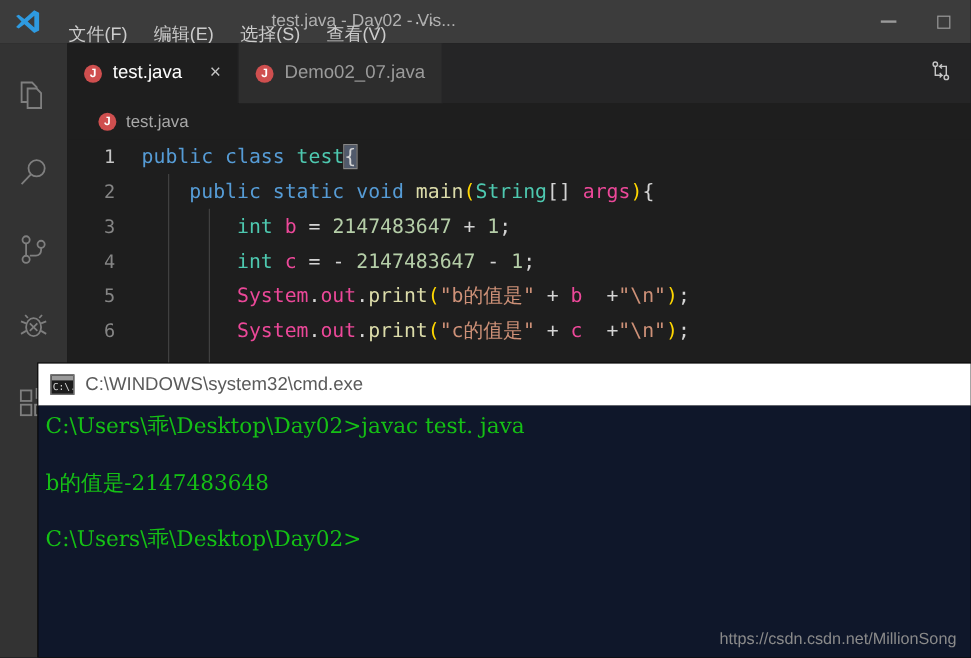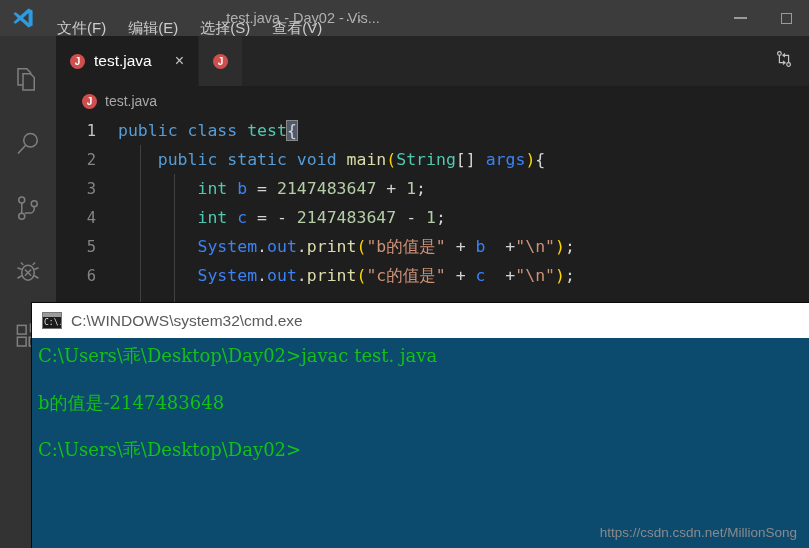--- a/index.html
+++ b/index.html
@@ -78,21 +78,21 @@
     color:#858585; font-family:"DejaVu Sans Mono", monospace; font-size:15.5px;
   }
   .ln.active { color:#c6c6c6; }
   .ct {
     font-family:"DejaVu Sans Mono", monospace; font-size:16.5px;
     white-space:pre; color:#d4d4d4;
   }
   .kw   { color:#569cd6;text-align:right; }
   .typ  { color:#4ec9b0;margin-top:47px; }
   .fn   { color:#dcdcaa; }
-  .var  { color:#3b82f6; }
+  .var  { color:#ec4899; }
   .num  { color:#b5cea8; }
   .str  { color:#ce9178; }
   .op   { color:#d4d4d4; }
   .brk1 { color:#ffd700; }
   .bracket-hl { background:#515a6b; outline:1px solid #888; }
   .indent-guide {
     position:absolute; width:1px; background:#404040;
   }
 
   
@@ -109,21 +109,21 @@
     display:flex; align-items:flex-end; justify-content:flex-start;
     color:#dddddd; font-size:8px; font-family:"DejaVu Sans Mono", monospace;
     padding:0 0 1px 1px; line-height:8px; position:relative; overflow:hidden;
   }
   .cmd-ico::before {
     content:""; position:absolute; left:0; top:0; right:0; height:4px;
     background:#9a9a9a;
   }
   .cmd-title-text { color:#5a5a5a; font-size:15.5px; }
   .cmd-body {
-    height:210px; background:#0c4a6e; padding:6px 0 0 6px;
+    height:210px; background:#0f172a; padding:6px 0 0 6px;
     font-family:"DejaVu Serif", serif; font-size:18px; color:#15c015;
     line-height:23.5px; overflow:hidden;
   }
   .cmd-line { white-space:pre; }
   .cmd-blank { height:23.5px; }
 
   .watermark {
     position:absolute; right:12px; bottom:8px;
     color:#8a8a8a; font-size:13.5px;
   }
@@ -200,20 +200,21 @@
   <div class="editor-group">
 
     <div class="tabbar">
       <div class="tab active">
         <span class="jicon">J</span>
         <span>test.java</span>
         <span class="tab-close">×</span>
       </div>
       <div class="tab">
         <span class="jicon">J</span>
+        <span>Demo02_07.java</span>
       </div>
       <div class="tabbar-actions">
         <span>
           <svg width="22" height="22" viewBox="0 0 24 24" fill="none" stroke="#c5c5c5" stroke-width="1.3">
             <circle cx="7" cy="6" r="2"></circle>
               <circle cx="17" cy="18" r="2"></circle>
             <path d="M7 8 v8 h6 l-2 -2 m2 2 l-2 2"></path>
             <path d="M17 16 v-8 h-6 l2 2 m-2 -2 l2 -2"></path>
           </svg>
         </span>

